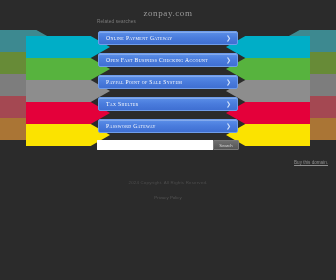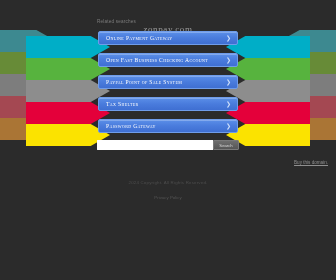--- a/index.html
+++ b/index.html
@@ -81,21 +81,21 @@
     right: 0;
     top: 0;
     z-index: 5;
   }
 
   .domain-title {
     text-align: center;
     color: #9a9a9a;
     font-size: 9px;
     letter-spacing: 0.6px;
-    padding-top: 24px;
+    padding-top: 8px;
     font-family: "Liberation Serif", serif;
   }
 
   .related-label {
     position: absolute;
     left: 97px;
     top: 19px;
     color: #7d7d7d;
     font-size: 4.6px;
     letter-spacing: 0.2px;

